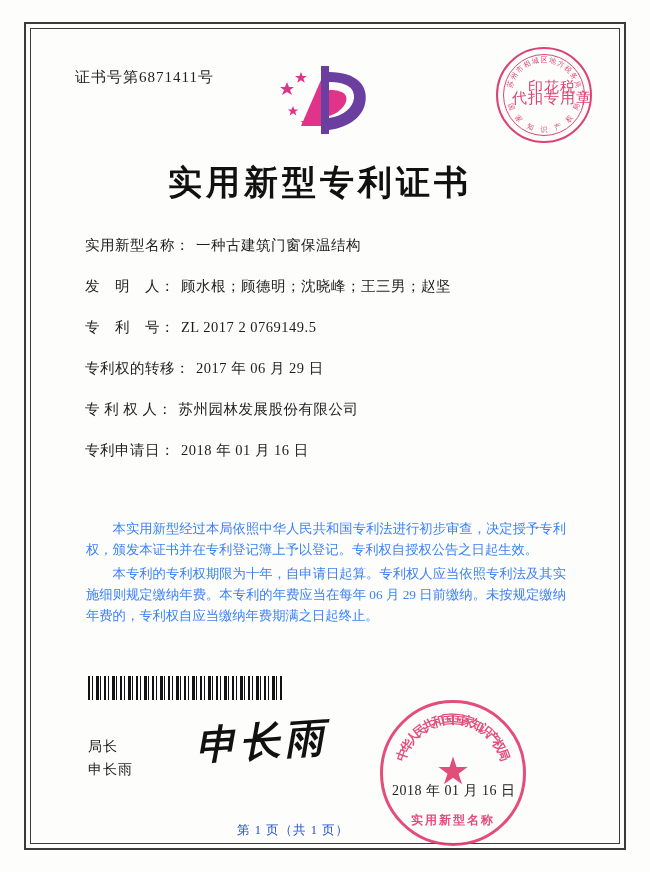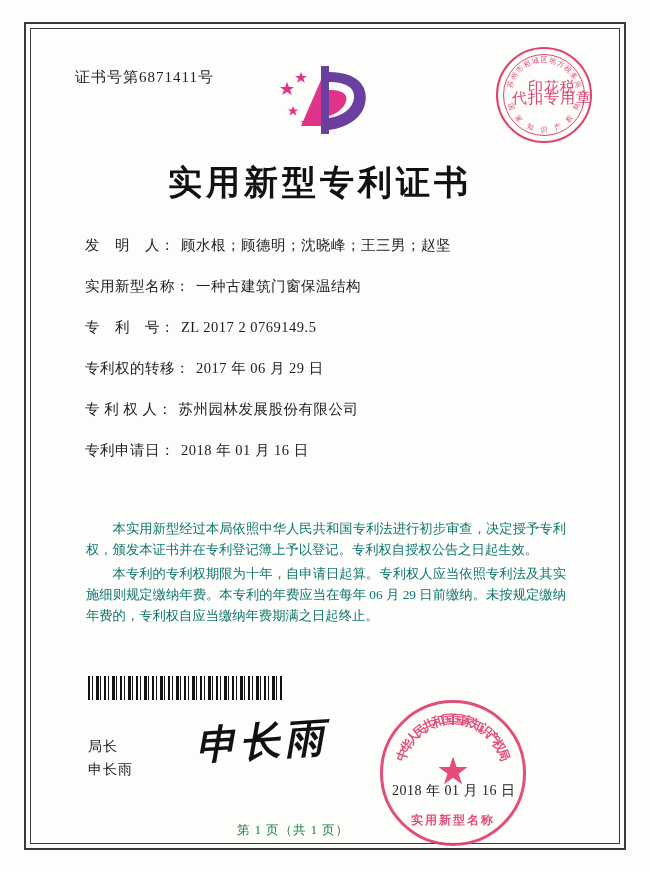--- a/index.html
+++ b/index.html
@@ -138,21 +138,21 @@
   }
 
   
   .body-text {
     position: absolute;
     left: 86px;
     top: 518px;
     width: 480px;
     font-size: 13.3px;
     line-height: 21px;
-    color: #0f766e;
+    color: #3b82f6;
     text-align: justify;
   }
   .body-text p {
     margin: 0 0 3px 0;
     text-indent: 2em;
   }
 
   
   .barcode {
     position: absolute;
@@ -247,21 +247,21 @@
   }
 
   
   .footer {
     position: absolute;
     left: 0;
     top: 822px;
     width: 586px;
     text-align: center;
     font-size: 12.5px;
-    color: #15803d;
+    color: #1d4ed8;
     letter-spacing: 1px;
   }
 </style>
 </head>
 <body>
 
 <div class="page">
 
   <div class="border-outer"></div>
   <div class="border-inner"></div>
@@ -308,26 +308,26 @@
         <polygon points="28,46 29.4,49.6 33.2,49.6 30.2,51.8 31.4,55.4 28,53.2 24.6,55.4 25.8,51.8 22.8,49.6 26.6,49.6"></polygon>
         <polygon points="40,58 41.2,61 44.4,61 41.8,62.9 42.8,66 40,64.1 37.2,66 38.2,62.9 35.6,61 38.8,61"></polygon>
       </g>
     </svg>
   </div>
 
   <div class="title">实用新型专利证书</div>
 
   <div class="fields" id="fields">
       <div class="field-row">
+        <span class="field-label">实用新型名称：</span>
+        <span class="field-value">一种古建筑门窗保温结构</span>
+      </div>
+      <div class="field-row">
         <span class="field-label">发　明　人：</span>
         <span class="field-value">顾水根；顾德明；沈晓峰；王三男；赵坚</span>
-      </div>
-      <div class="field-row">
-        <span class="field-label">实用新型名称：</span>
-        <span class="field-value">一种古建筑门窗保温结构</span>
       </div>
       <div class="field-row">
         <span class="field-label">专　利　号：</span>
         <span class="field-value">ZL 2017 2 0769149.5</span>
       </div>
       <div class="field-row">
         <span class="field-label">专利权的转移：</span>
         <span class="field-value">2017 年 06 月 29 日</span>
       </div>
       <div class="field-row">

